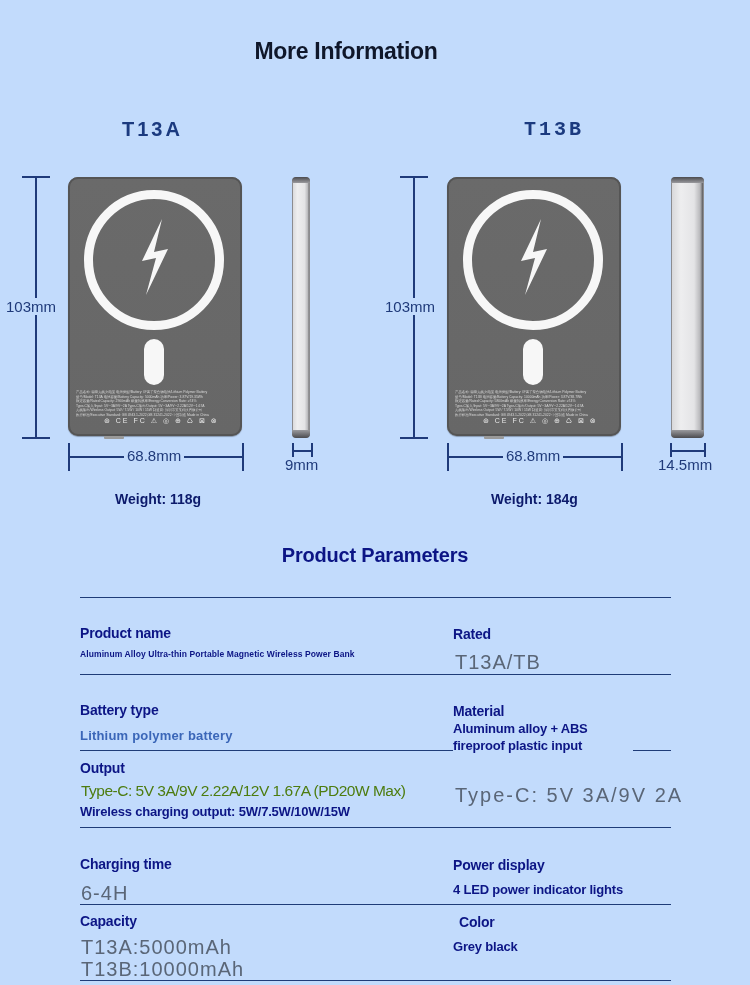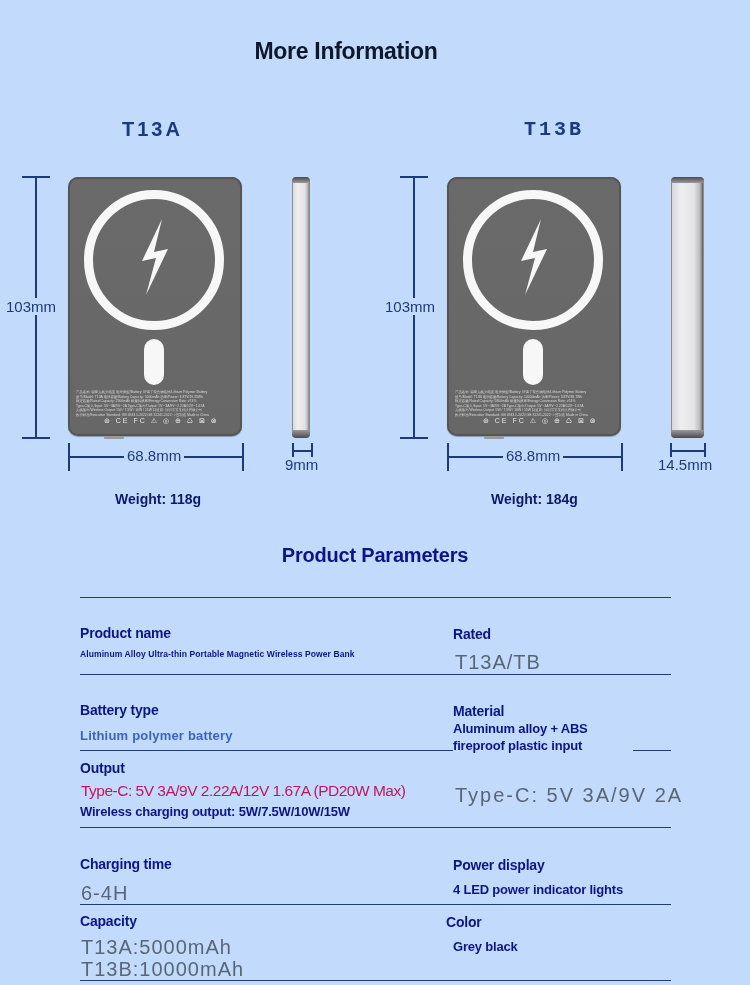--- a/index.html
+++ b/index.html
@@ -165,29 +165,29 @@
 <div class="abs rule" style="left:80px; top:674px; width:591px;"></div>
 
 <div class="abs p-label" style="left:80px; top:702px;">Battery type</div>
 <div class="abs p-value-blue" style="left:80px; top:728px;">Lithium polymer battery</div>
 <div class="abs p-label" style="left:453px; top:703px;">Material</div>
 <div class="abs rule" style="left:80px; top:750px; width:373px;"></div>
 <div class="abs rule" style="left:633px; top:750px; width:38px;"></div>
 <div class="abs p-value-bold" style="left:453px; top:720px; width:175px; line-height:17px;">Aluminum alloy + ABS fireproof plastic input</div>
 
 <div class="abs p-label" style="left:80px; top:760px;">Output</div>
-<div class="abs" style="left:81px; top:782px; font-size:15.5px; color:#be185d; letter-spacing:-0.5px;">Type-C: 5V 3A/9V 2.22A/12V 1.67A (PD20W Max)</div>
+<div class="abs" style="left:81px; top:782px; font-size:15.5px; color:#4d7c0f; letter-spacing:-0.5px;">Type-C: 5V 3A/9V 2.22A/12V 1.67A (PD20W Max)</div>
 <div class="abs p-value-bold" style="left:80px; top:804px;">Wireless charging output: 5W/7.5W/10W/15W</div>
 <div class="abs p-value-light" style="left:455px; top:784px; letter-spacing:2px;">Type-C:  5V  3A/9V  2A</div>
 <div class="abs rule" style="left:80px; top:827px; width:591px;"></div>
 
 <div class="abs p-label" style="left:80px; top:856px;">Charging time</div>
 <div class="abs p-value-light" style="left:81px; top:882px;">6-4H</div>
 <div class="abs p-label" style="left:453px; top:857px;">Power display</div>
 <div class="abs p-value-bold" style="left:453px; top:882px;">4 LED power indicator lights</div>
 <div class="abs rule" style="left:80px; top:904px; width:591px;"></div>
 
 <div class="abs p-label" style="left:80px; top:913px;">Capacity</div>
 <div class="abs p-value-light" style="left:81px; top:936px;">T13A:5000mAh</div>
 <div class="abs p-value-light" style="left:81px; top:958px;">T13B:10000mAh</div>
-<div class="abs p-label" style="left:446px; top:914px;">Color</div>
+<div class="abs p-label" style="left:459px; top:914px;">Color</div>
 <div class="abs p-value-bold" style="left:453px; top:939px;">Grey black</div>
 <div class="abs rule" style="left:80px; top:980px; width:591px;"></div>
 
 </body></html>

